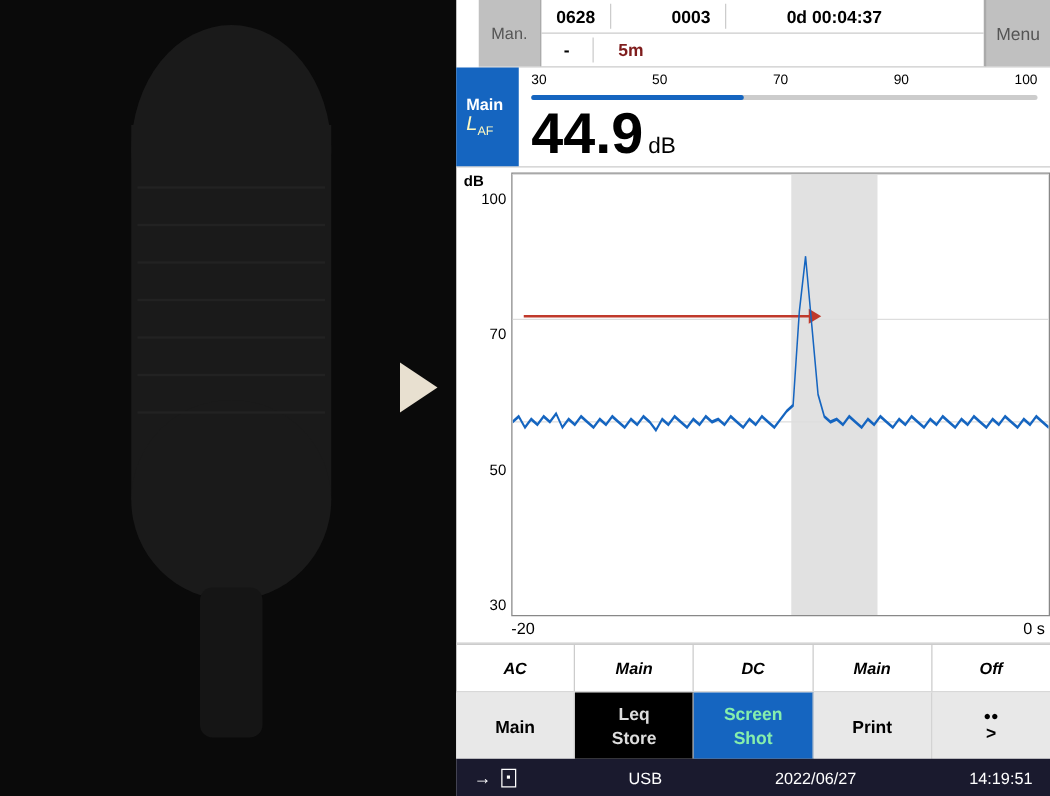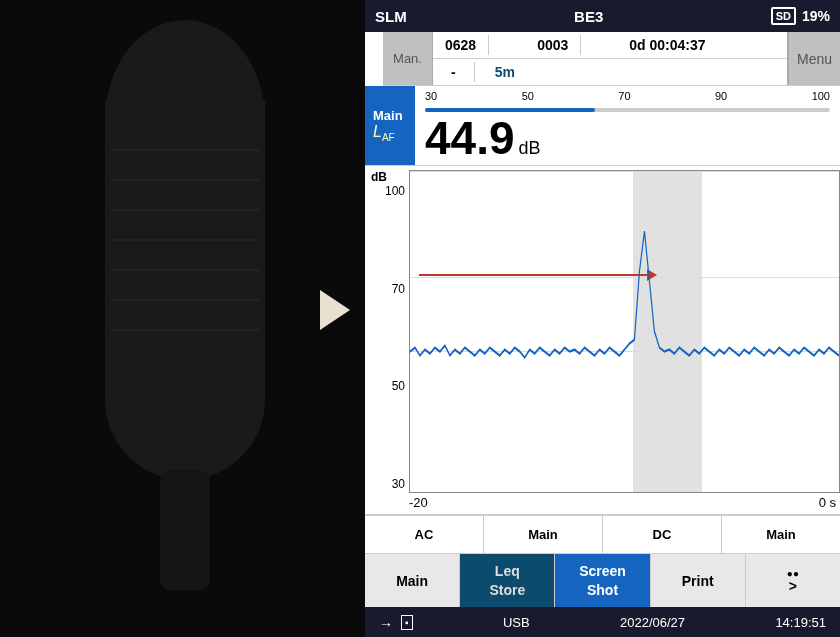--- a/index.html
+++ b/index.html
@@ -127,21 +127,21 @@
       border-right: 1px solid #ccc;
       padding: 2px 18px;
       font-size: 14px;
       color: #000;
       font-weight: bold;
     }
 
     .header-5m {
       padding: 2px 20px;
       font-size: 14px;
-      color: #0c4a6e;
+      color: #7f1d1d;
       font-weight: bold;
     }
 
     .menu-btn {
       background: #c0c0c0;
       color: #555;
       font-size: 14px;
       padding: 4px 8px;
       display: flex;
       align-items: center;
@@ -281,20 +281,21 @@
       color: #000;
       padding: 2px 0 0 44px;
       padding-right: 4px;
     }
 
     
     .btn-row-1 {
       display: flex;
       border-top: 1px solid #ccc;
       height: 38px;
+      font-style: italic;
     }
 
     .btn-row-1 .cell {
       flex: 1;
       display: flex;
       align-items: center;
       justify-content: center;
       border-right: 1px solid #ccc;
       font-size: 13px;
       color: #000;
@@ -324,25 +325,25 @@
       background: #e8e8e8;
       text-align: center;
     }
 
     .btn-row-2 .cell:last-child {
       border-right: none;
     }
 
     .btn-row-2 .cell.active {
       background: #1565c0;
-      color: #ffffff;
+      color: #86efac;
     }
 
     .btn-row-2 .cell.grayed {
-      background: #0c4a6e;
+      background: #000000;
       color: #ddd;
     }
 
     
     .status-bar {
       display: flex;
       align-items: center;
       justify-content: space-between;
       background: #1a1a2e;
       color: #fff;
@@ -377,30 +378,20 @@
     <line x1="110" y1="330" x2="260" y2="330" stroke="#222" stroke-width="2"></line>
 
     <rect x="160" y="470" width="50" height="120" rx="10" fill="#151515"></rect>
 
     <polygon points="320,290 350,310 320,330" fill="#e8e0d0"></polygon>
   </svg>
 </div>
 
 <div class="right-panel">
 
-  <div class="top-bar">
-    <span>SLM</span>
-    <span class="top-bar-center">BE3</span>
-    <div class="top-bar-right">
-      <span style="border:2px solid #fff;padding:1px 3px;font-size:11px;border-radius:2px;">
-        <span>SD</span>
-      </span>
-      <span>19%</span>
-    </div>
-  </div>
 
   <div class="header-row">
     <div class="man-btn">
       <span>Man.</span>
     </div>
     <div class="header-center">
       <div class="header-top-nums">
         <span class="header-num">0628</span>
         <span class="header-num">0003</span>
         <span class="header-time">0d 00:04:37</span>
@@ -498,20 +489,23 @@
       </div>
     <div class="cell">
         <span>Main</span>
       </div>
     <div class="cell">
         <span>DC</span>
       </div>
     <div class="cell">
         <span>Main</span>
       </div>
+    <div class="cell">
+        <span>Off</span>
+      </div>
   </div>
 
   <div class="btn-row-2">
     <div class="cell">
       <span>Main</span>
     </div>
     <div class="cell grayed">
       <span style="text-align:center;line-height:1.3;">Leq<br>Store</span>
     </div>
     <div class="cell active">

